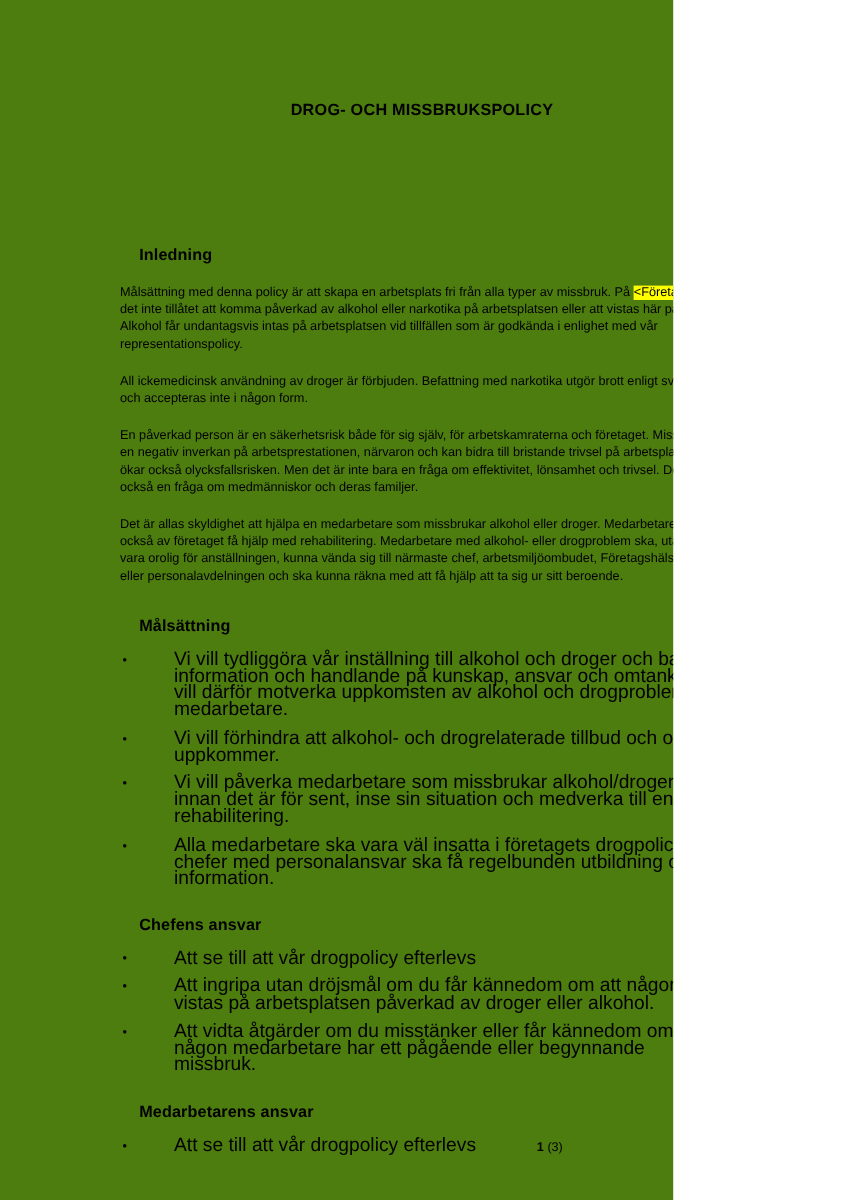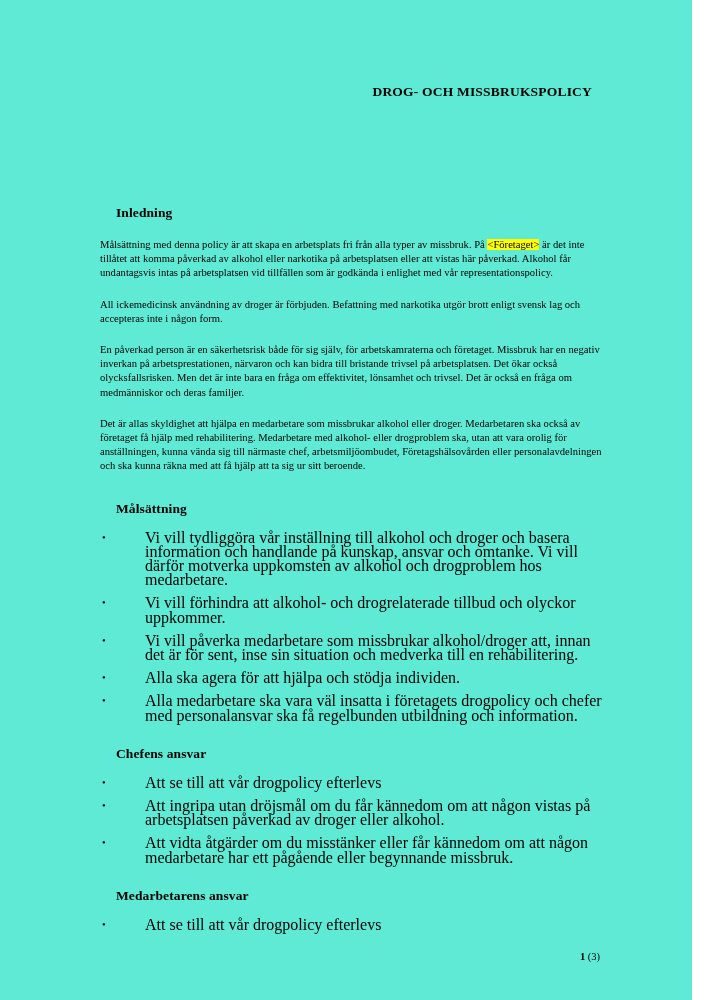--- a/index.html
+++ b/index.html
@@ -6,26 +6,25 @@
     margin: 0;
     padding: 0;
     background: #ffffff;
   }
   body {
     font-family: "Liberation Sans", sans-serif;
     color: #000000;
   }
   .page {
     position: relative;
-    width: 692px;
+    width: 561px;
     height: 1000px;
-    background: #5eead4;
+    background: #4d7c0f;
     box-sizing: border-box;
     overflow: hidden;
-    font-family: Liberation Serif, serif;
   }
   .doc-title {
     position: absolute;
     top: 84px;
     right: 100px;
     font-size: 13.5px;
     font-weight: bold;
     letter-spacing: 0.2px;
     text-align: right;
   }
@@ -102,21 +101,20 @@
           <p class="para"><span>Det är allas skyldighet att hjälpa en medarbetare som missbrukar alkohol eller droger. Medarbetaren ska också av företaget få hjälp med rehabilitering. Medarbetare med alkohol- eller drogproblem ska, utan att vara orolig för anställningen, kunna vända sig till närmaste chef, arbetsmiljöombudet, Företagshälsovården eller personalavdelningen och ska kunna räkna med att få hjälp att ta sig ur sitt beroende.</span></p>
         </div>
         <div class="section-block">
           <div class="gap-lg"></div>
           <h2 class="section">Målsättning</h2>
           <div class="gap-md"></div>
           <ul class="bullets">
             <li>Vi vill tydliggöra vår inställning till alkohol och droger och basera information och handlande på kunskap, ansvar och omtanke. Vi vill därför motverka uppkomsten av alkohol och drogproblem hos medarbetare.</li>
             <li>Vi vill förhindra att alkohol- och drogrelaterade tillbud och olyckor uppkommer.</li>
             <li>Vi vill påverka medarbetare som missbrukar alkohol/droger att, innan det är för sent, inse sin situation och medverka till en rehabilitering.</li>
-            <li>Alla ska agera för att hjälpa och stödja individen.</li>
             <li>Alla medarbetare ska vara väl insatta i företagets drogpolicy och chefer med personalansvar ska få regelbunden utbildning och information.</li>
           </ul>
         </div>
         <div class="section-block">
           <div class="gap-lg"></div>
           <h2 class="section">Chefens ansvar</h2>
           <div class="gap-md"></div>
           <ul class="bullets">
             <li>Att se till att vår drogpolicy efterlevs</li>
             <li>Att ingripa utan dröjsmål om du får kännedom om att någon vistas på arbetsplatsen påverkad av droger eller alkohol.</li>

